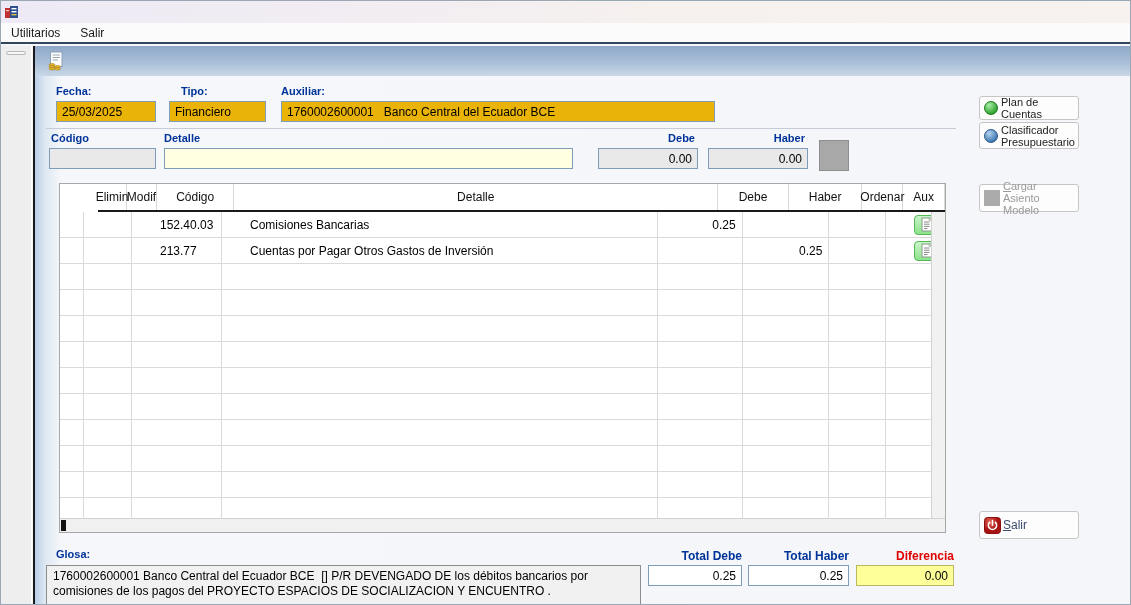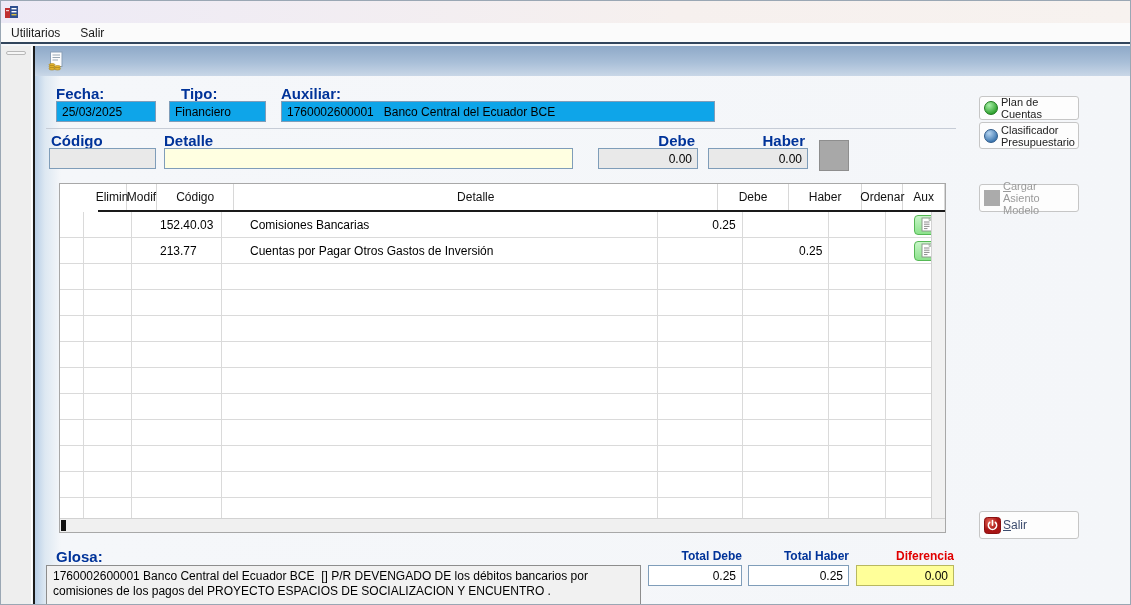--- a/index.html
+++ b/index.html
@@ -27,24 +27,24 @@
   .main-edge { position:absolute; top:45px; left:32px; width:2px; bottom:0; background:#1a1a1a; }
   
   .toolbar { position:absolute; top:45px; left:34px; right:0; height:30px;
     background:linear-gradient(180deg,#8ea9c8 0%,#a9bfd8 55%,#c9d7e7 100%);
     display:flex; align-items:center; padding-left:10px; }
   .tool-icon { width:22px; height:22px; display:flex; align-items:center; justify-content:center;
     border-radius:3px; }
   
   .content-bg { position:absolute; top:75px; left:34px; right:0; bottom:0;
     background:linear-gradient(90deg,#b9cfe7 0px,#dde8f2 10px,#f5f7fa 26px,#f4f6f9 100%); }
-  .lbl { position:absolute; font-size:15px; font-weight:bold; color:#003399; }
+  .lbl { position:absolute; font-size:11px; font-weight:bold; color:#003399; }
   .field { position:absolute; font-size:12px; color:#000; border:1px solid #7f9db9;
     padding:1px 5px; height:21px; font-family:"Liberation Sans",sans-serif; }
-  .cyan { background:#0ea5e9; }
+  .cyan { background:#eab308; }
   .yellowf { background:#ffffe1; }
   .grayf { background:#e9e9e9; }
   .num { text-align:right; }
   .sep { position:absolute; left:45px; width:910px; height:0; border-top:1px solid #c6ccd6; }
   .squarebtn { position:absolute; left:818px; top:139px; width:30px; height:31px;
     background:#a8a8a8; border:1px solid #8e8e8e; }
   
   .table-wrap { position:absolute; left:58px; top:182px; width:887px; height:350px;
     background:#ffffff; border:1px solid #a8a8a8; }
   .thead { display:flex; height:28px; border-bottom:2px solid #1a1a1a; background:#ffffff;margin-left:38px; }

